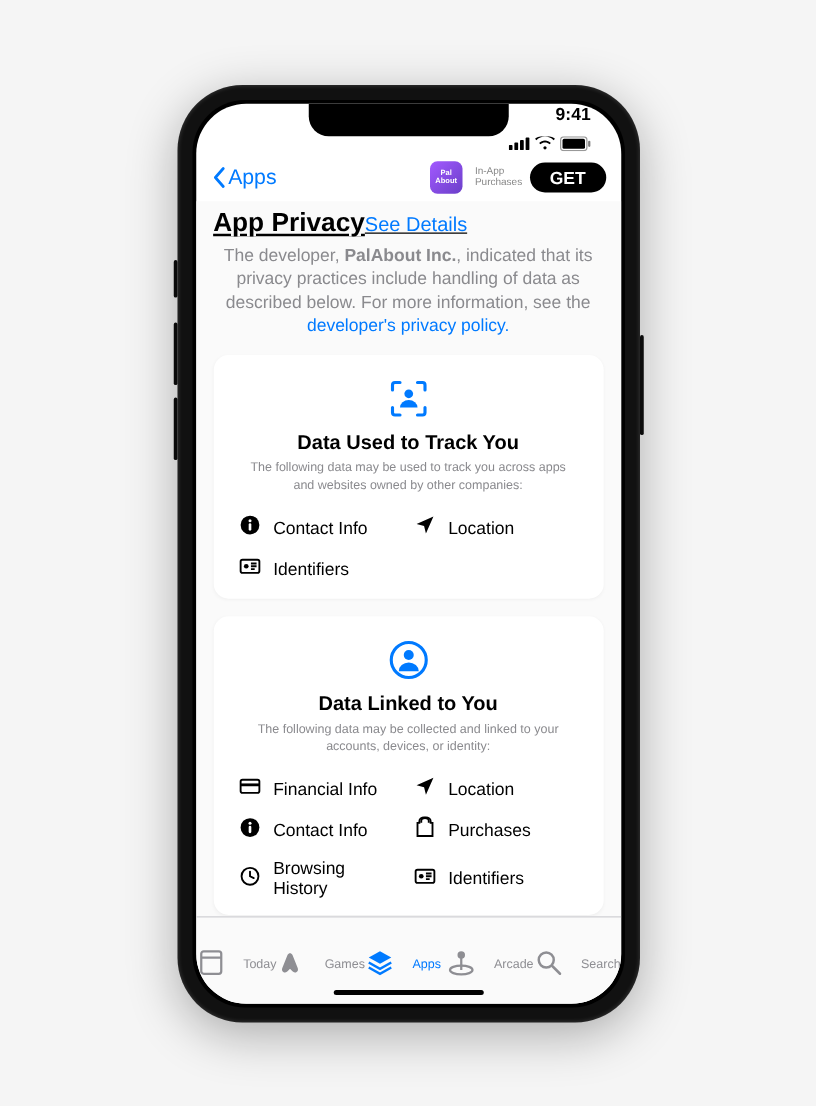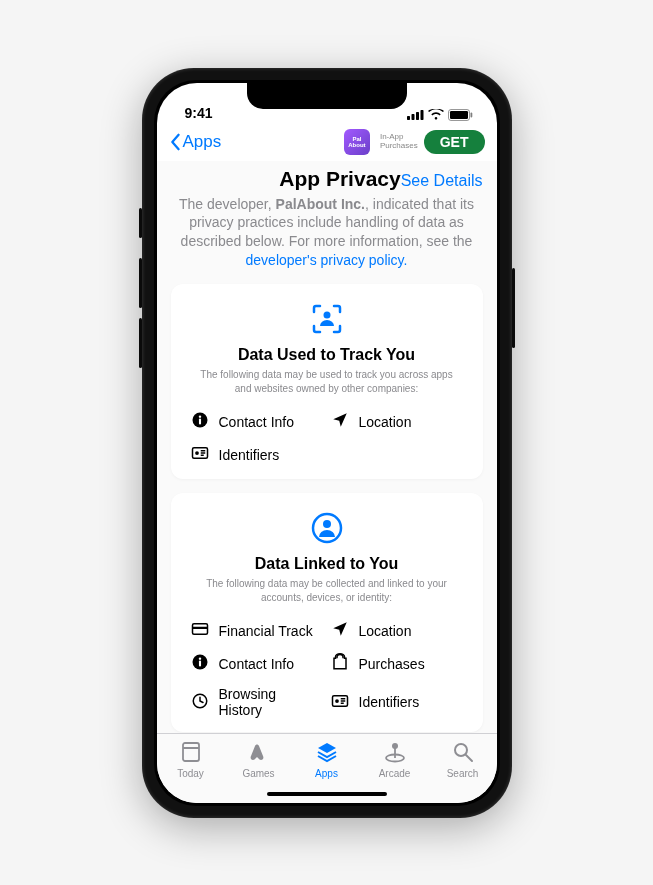--- a/index.html
+++ b/index.html
@@ -51,20 +51,21 @@
     z-index: 100;
   }
   .status-bar {
     height: 40px;
     display: flex;
     align-items: flex-end;
     justify-content: space-between;
     padding: 0 24px 2px 28px;
     font-size: 14px;
     font-weight: 600;
+    flex-direction: column;
   }
   .status-right { display: flex; align-items: center; gap: 4px; }
   .nav-bar {
     height: 38px;
     display: flex;
     align-items: center;
     padding: 0 12px;
   }
   .back-link { display: flex; align-items: center; color: #007aff; font-size: 17px; }
   .back-link svg { width: 12px; height: 18px; margin-right: 2px; }
@@ -73,35 +74,35 @@
     width: 26px; height: 26px;
     background: linear-gradient(135deg, #a259ff, #6b3fc9);
     border-radius: 6px;
     margin-right: 10px;
     display:flex;align-items:center;justify-content:center;
     color:#fff;font-size:6px;font-weight:600;line-height:1;
     text-align:center;
   }
   .iap { font-size: 8px; color: #888; line-height: 1.1; margin-right: 6px; text-align:left;}
   .get-btn {
-    background: #15803d;
+    background: #000000;
     color: #fff;
     font-weight: 700;
     font-size: 14px;
     border-radius: 14px;
     padding: 4px 16px;
     border: none;
   }
   .content {
     flex: 1;
     overflow: hidden;
     padding: 0 14px;
     background: #fafafa;
   }
-  .section-header { display:flex; justify-content:flex-end; align-items:baseline; margin-top:6px;}
+  .section-header { display:flex; justify-content:flex-start; align-items:baseline; margin-top:6px;text-decoration:underline;}
   .section-title { font-size: 21px; font-weight: 700; }
   .see-details { color:#007aff; font-size:16px; }
   .desc { font-size: 14px; color: #8a8a8e; line-height: 1.35; margin-top:4px;text-align:center;}
   .desc .bold { font-weight:600; color:#8a8a8e;}
   .desc .link { color:#007aff; }
   .card {
     background:#fff;
     border-radius:12px;
     box-shadow: 0 1px 3px rgba(0,0,0,0.04);
     padding: 18px 16px 14px;
@@ -113,21 +114,21 @@
   .data-grid { display:grid; grid-template-columns: 1fr 1fr; row-gap:12px; column-gap:8px; margin-top:16px; padding: 0 4px;}
   .data-item { display:flex; align-items:center; gap:10px; font-size:14px; font-weight:400;}
   .data-item svg { width:18px; height:18px; flex-shrink:0;}
   .tab-bar {
     height: 70px;
     border-top: 0.5px solid #d0d0d4;
     display:flex;
     background:#fafafa;
     padding-top:6px;
   }
-  .tab { flex:1; display:flex; flex-direction:column; align-items:center; gap:2px; color:#8e8e93; font-size:10px;}
+  .tab { flex:1; display:flex; flex-direction:row; align-items:center; gap:14px; color:#8e8e93; font-size:10px;}
   .tab.active { color:#007aff; }
   .tab svg { width:24px; height:24px; }
   .home-indicator {
     position:absolute;
     bottom:7px;
     left:50%;
     transform:translateX(-50%);
     width:120px;
     height:4px;
     background:#000;
@@ -246,21 +247,21 @@
                 </svg>
               </div>
     <div class="card-title">Data Linked to You</div>
     <div class="card-desc">The following data may be collected and linked to your accounts, devices, or identity:</div>
     <div class="data-grid">
     <div class="data-item">
       <span><svg viewBox="0 0 24 24">
                       <rect x="2" y="5" width="20" height="14" rx="2" fill="none" stroke="#000" stroke-width="2"></rect>
                       <rect x="2" y="9" width="20" height="3" fill="#000"></rect>
                     </svg></span>
-      <span>Financial Track</span>
+      <span>Financial Info</span>
     </div>
     <div class="data-item">
       <span><svg viewBox="0 0 24 24">
                       <path d="M3 11 L21 3 L13 21 L11 13 Z" fill="#000"></path>
                     </svg></span>
       <span>Location</span>
     </div>
     <div class="data-item">
       <span><svg viewBox="0 0 24 24">
                       <circle cx="12" cy="12" r="10" fill="#000"></circle>

